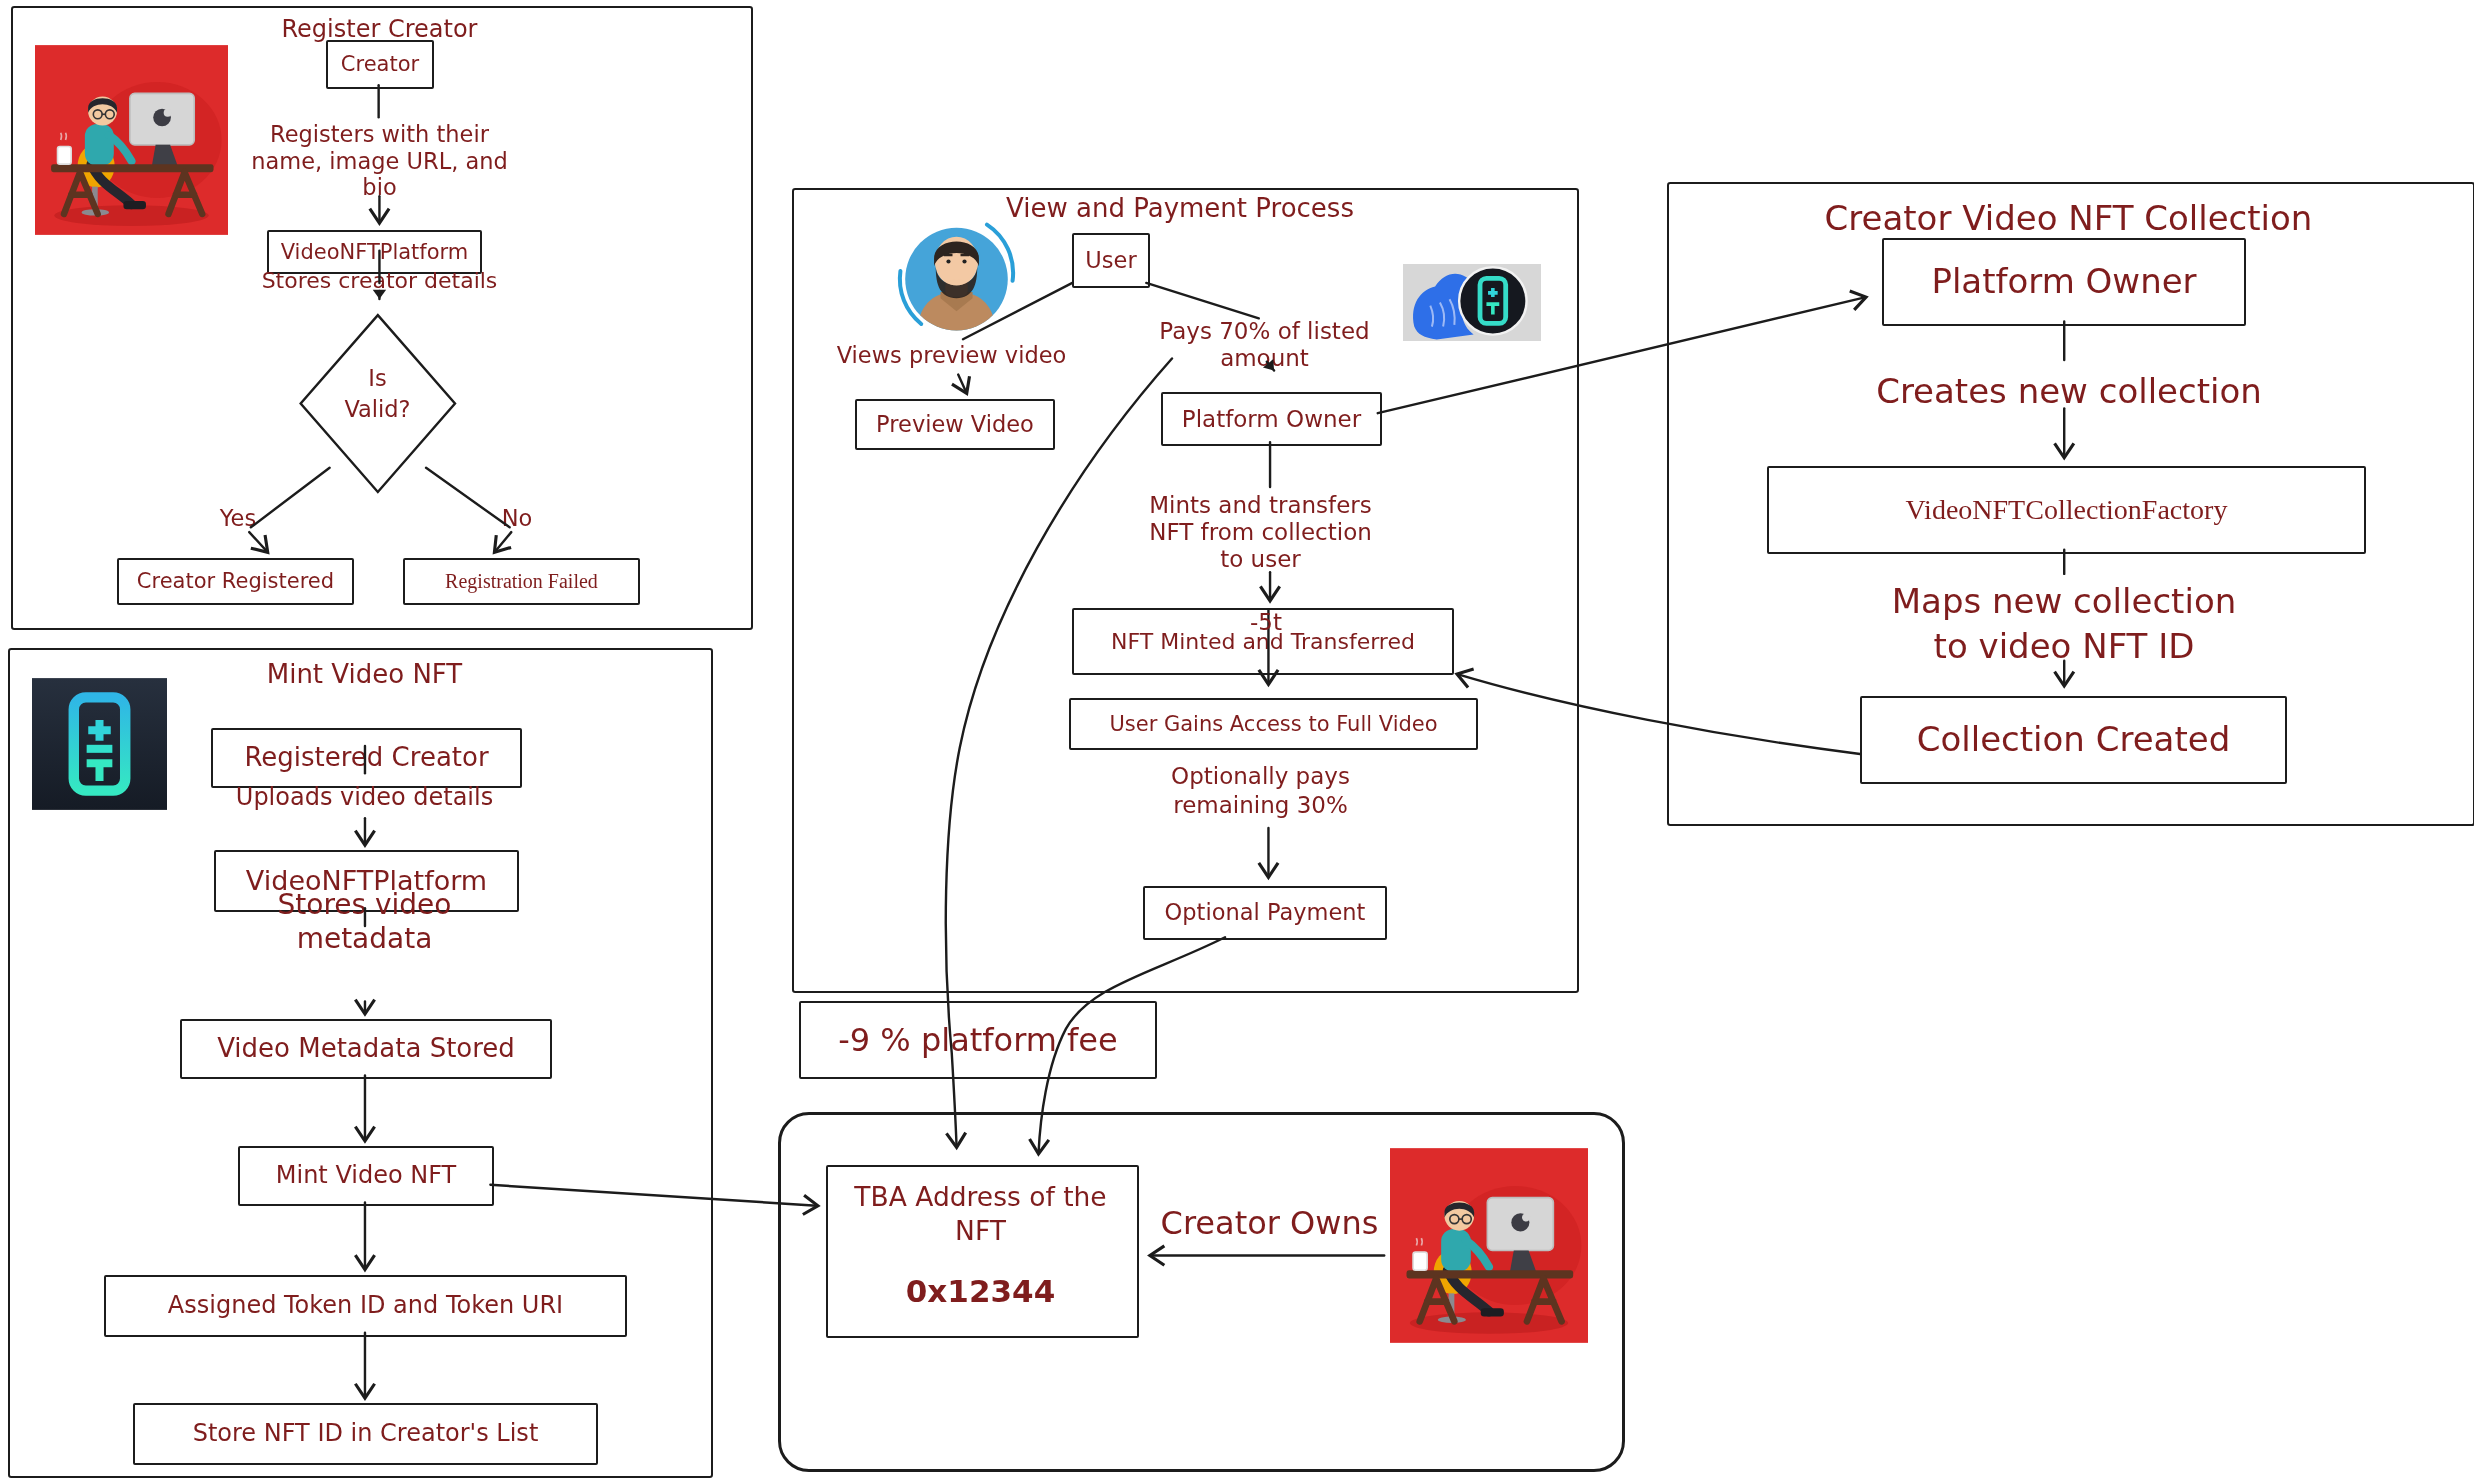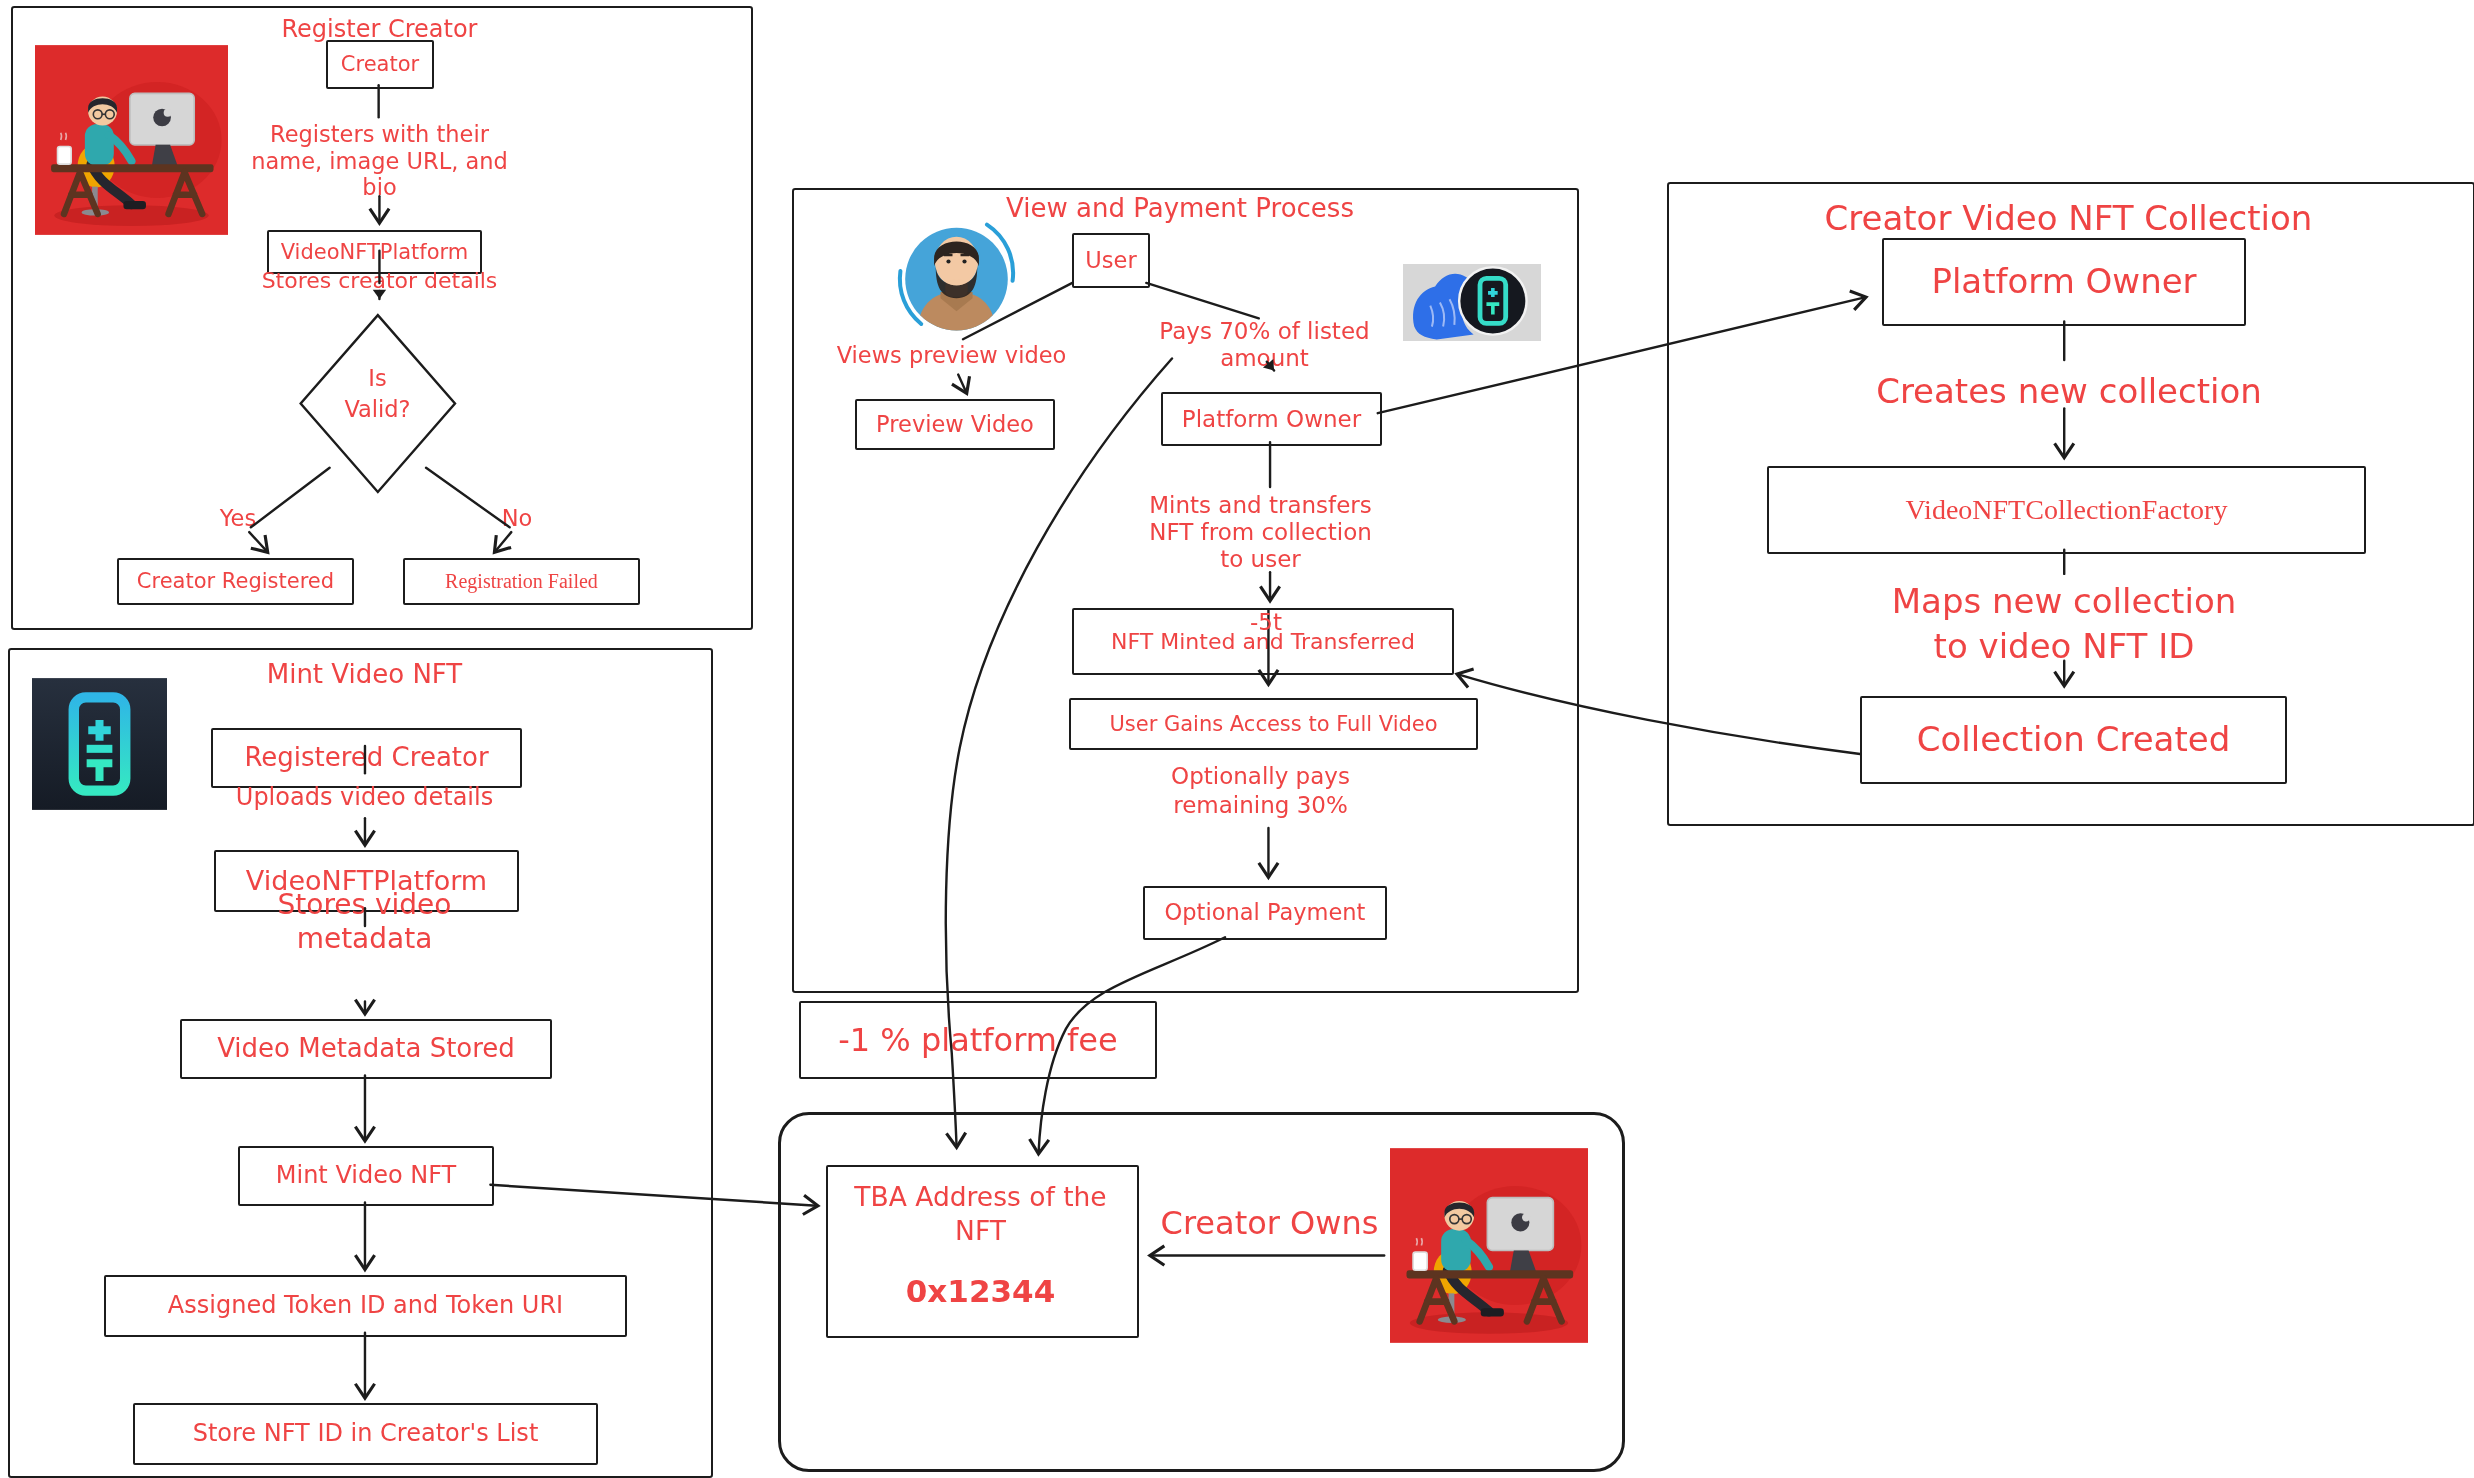--- a/index.html
+++ b/index.html
@@ -1,18 +1,18 @@
 <!DOCTYPE html>
 <html style="font-size:13px"><head>
 <meta charset="utf-8">
 <style>
   html,body{margin:0;padding:0;background:#ffffff;}
   #canvas{
     position:relative;width:2475px;height:1479px;background:#ffffff;overflow:hidden;
-    font-family:"DejaVu Sans", sans-serif;color:#ef4444;
+    font-family:"DejaVu Sans", sans-serif;color:#7f1d1d;
   }
   .panel{position:absolute;border:2.4px solid #1c1c1c;border-radius:3.2px;background:transparent;z-index:1;}
   .panel.rounded{border-radius:31px;border-width:3.2px;}
   .box{position:absolute;background:#ffffff;border:2.4px solid #1c1c1c;border-radius:2px;
        display:flex;align-items:center;justify-content:center;text-align:center;z-index:3;line-height:1.15;}
   .lbl{position:absolute;text-align:center;white-space:pre-line;z-index:3;}
   .illus{position:absolute;z-index:2;}
   #under-edges{position:absolute;left:0;top:0;z-index:2;pointer-events:none;}
   #edges{position:absolute;left:0;top:0;z-index:5;pointer-events:none;}
 </style>
@@ -171,21 +171,21 @@
   <div class="lbl" style="left:1116px;top:492px;width:289px;font-size:23px;line-height:27px;">Mints and transfers
 NFT from collection
 to user</div>
   <div class="box" style="left:1072px;top:608px;width:378px;height:63px;font-size:22px;">NFT Minted and Transferred</div>
   <div class="lbl" style="left:1230px;top:609px;width:72px;font-size:23px;z-index:6;">-5t</div>
   <div class="box" style="left:1069px;top:698px;width:405px;height:48px;font-size:21px;">User Gains Access to Full Video</div>
   <div class="lbl" style="left:1140px;top:762px;width:241px;font-size:23px;line-height:29px;">Optionally pays
 remaining 30%</div>
   <div class="box" style="left:1143px;top:886px;width:240px;height:50px;font-size:22.5px;">Optional Payment</div>
 
-  <div class="box" style="left:799px;top:1001px;width:354px;height:74px;font-size:32px;">-1 % platform fee</div>
+  <div class="box" style="left:799px;top:1001px;width:354px;height:74px;font-size:32px;">-9 % platform fee</div>
 
   <div class="box" style="left:826px;top:1165px;width:309px;height:169px;"></div>
   <div class="lbl" style="left:826px;top:1180px;width:309px;font-size:26.5px;line-height:34px;z-index:4;">TBA Address of the
 NFT</div>
   <div class="lbl" style="left:826px;top:1273px;width:309px;font-size:31px;z-index:4;font-weight:bold;">0x12344</div>
   <div class="lbl" style="left:1149px;top:1204px;width:241px;font-size:32px;">Creator Owns</div>
 
   <div class="lbl" style="left:1763px;top:198px;width:611px;font-size:34px;">Creator Video NFT Collection</div>
   <div class="box" style="left:1882px;top:238px;width:360px;height:84px;font-size:34px;">Platform Owner</div>
   <div class="lbl" style="left:1844px;top:371px;width:450px;font-size:34px;">Creates new collection</div>

